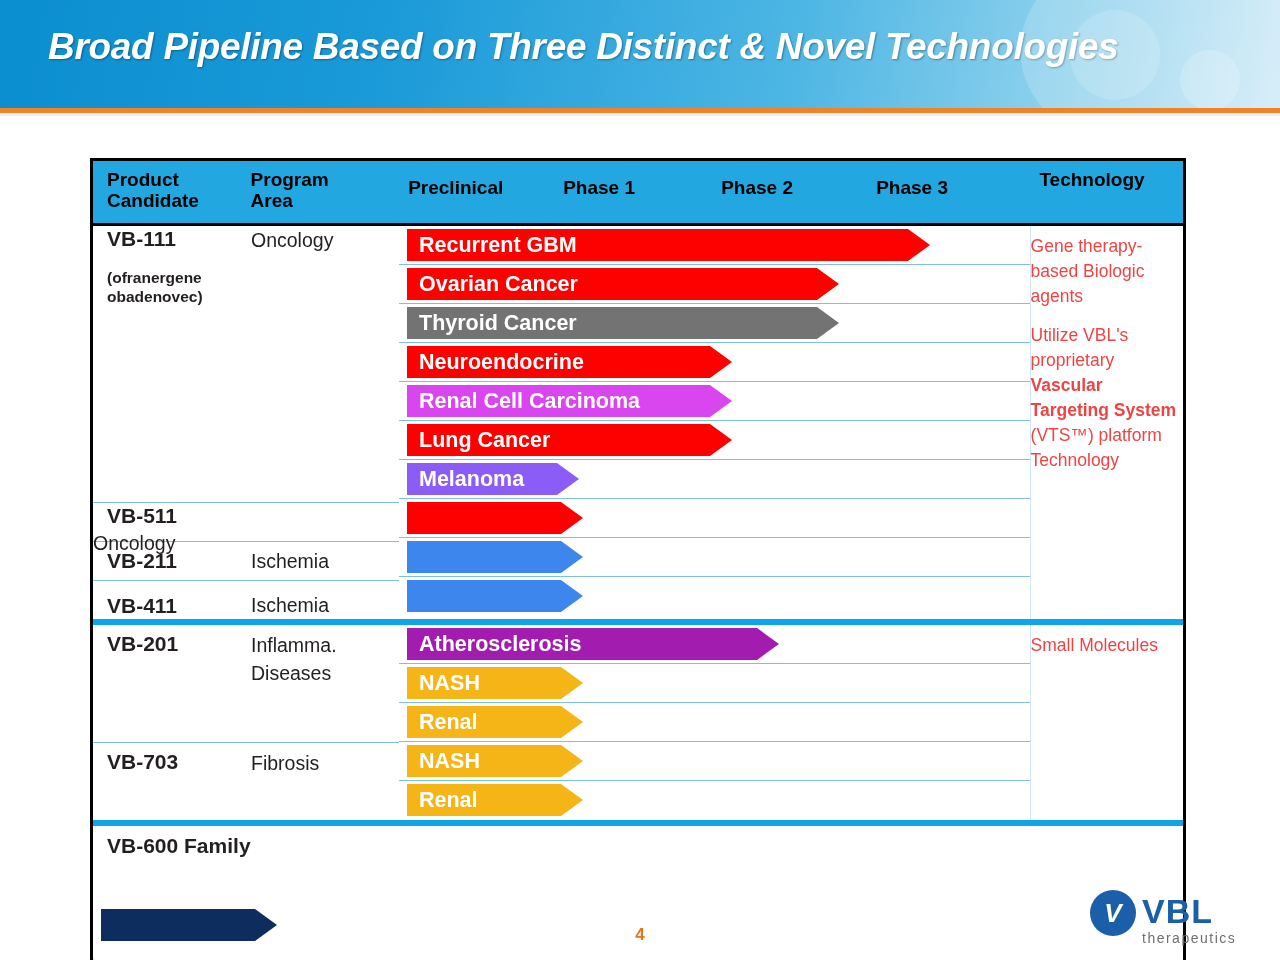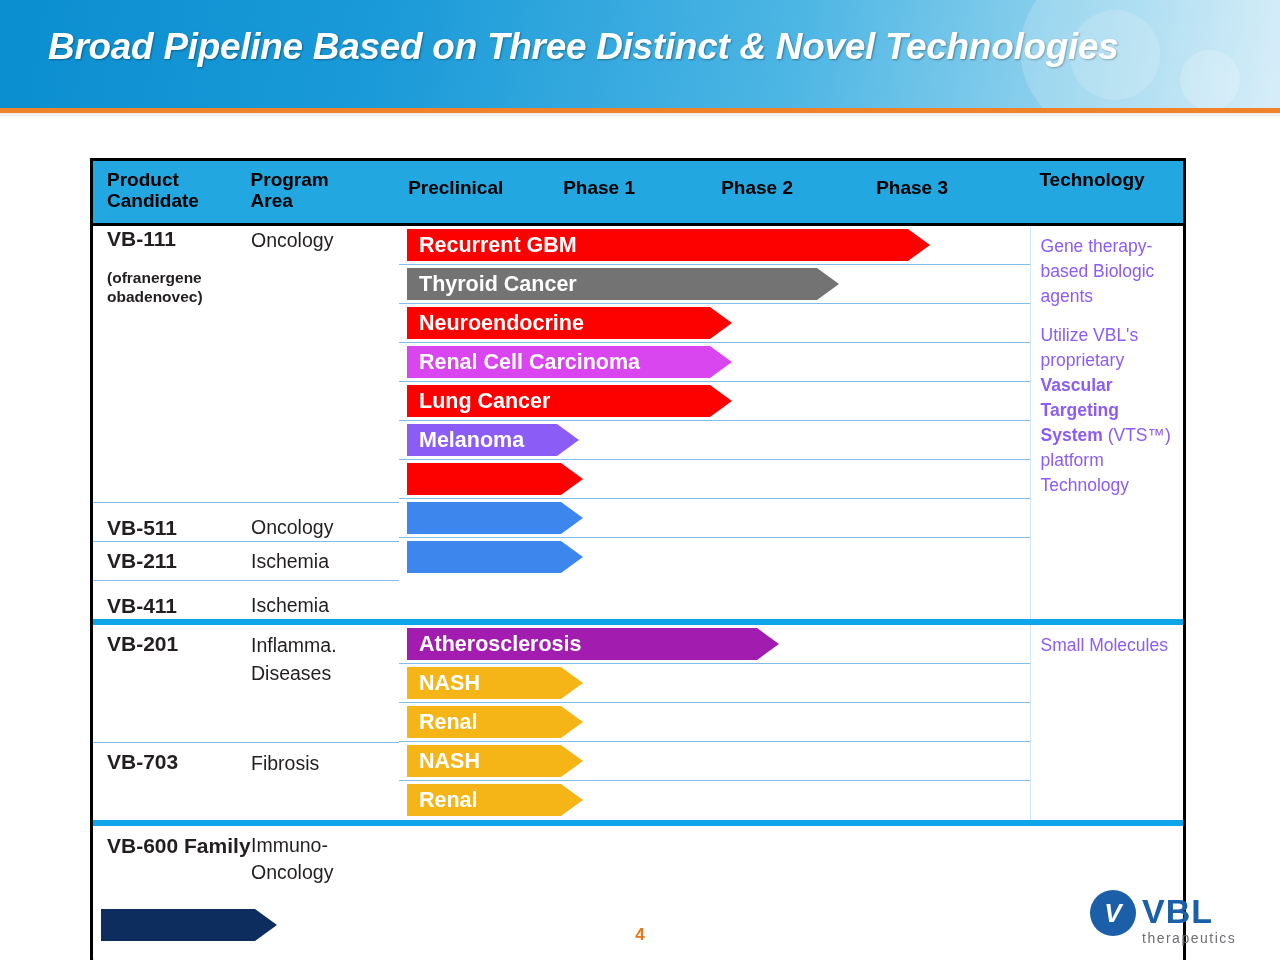--- a/index.html
+++ b/index.html
@@ -124,25 +124,25 @@
     position: relative;
   }
   .col-bars {
     width: 633px;
     box-sizing: border-box;
     position: relative;
   }
   .col-tech {
     width: 154px;
     box-sizing: border-box;
-    padding: 8px 6px 4px 10px;
+    padding: 8px 6px 4px 0;
     border-left: 1px solid #cfe7f5;
     font-size: 17.5px;
     line-height: 25px;
-    color: #8b5cf6;
+    color: #ef4444;
   }
   .col-tech .b { font-weight: bold; }
 
   .rowline {
     border-top: 1px solid #7cc0e8;
   }
 
   .prod-row {
     display: flex;
     align-items: flex-start;
@@ -280,40 +280,44 @@
     <div class="col-left">
 
       <div class="prod-row" style="height:276px;">
         <div class="prod-name">
           <div>VB-111</div>
           <div class="prod-sub" style="margin-top:16px;">(ofranergene obadenovec)</div>
         </div>
         <div class="prog-area">Oncology</div>
       </div>
 
-      <div class="prod-row rowline" style="height:39px;align-items:flex-end;">
+      <div class="prod-row rowline" style="height:39px;align-items:flex-start;flex-direction:column;">
         <div class="prod-name">VB-511</div>
         <div class="prog-area">Oncology</div>
       </div>
 
       <div class="prod-row rowline" style="height:39px;align-items:center;">
         <div class="prod-name">VB-211</div>
         <div class="prog-area">Ischemia</div>
       </div>
 
       <div class="prod-row rowline" style="height:39px;align-items:flex-end;">
         <div class="prod-name">VB-411</div>
         <div class="prog-area">Ischemia</div>
       </div>
 
     </div>
 
     <div class="col-bars">
       <div class="bar-row">
         <div class="bar" style="background:#fd0100;width:523px;">Recurrent GBM</div>
+        <div class="sep"></div>
+      </div>
+      <div class="bar-row">
+        <div class="bar" style="background:#fd0100;width:432px;">Ovarian Cancer</div>
         <div class="sep"></div>
       </div>
       <div class="bar-row">
         <div class="bar" style="background:#737373;width:432px;">Thyroid Cancer</div>
         <div class="sep"></div>
       </div>
       <div class="bar-row">
         <div class="bar" style="background:#fd0100;width:325px;">Neuroendocrine</div>
         <div class="sep"></div>
       </div>
@@ -385,21 +389,20 @@
 
     <div class="col-tech">
       <span>Small Molecules</span>
     </div>
   </div>
 
   <div class="section">
     <div class="col-left">
       <div class="prod-row" style="height:66px;">
         <div class="prod-name" style="padding-top:6px;font-size:21px;line-height:27px;">VB-600 Family</div>
-        <div class="prog-area" style="padding-top:6px;line-height:27px;">Immuno-Oncology</div>
       </div>
     </div>
     <div class="col-bars">
       <div class="bar-row" style="height:66px;padding-top:14px;box-sizing:border-box;">
         <div class="bar" style="background:#0c2d5e;width:176px;top:17px;"></div>
       </div>
     </div>
     <div class="col-tech">
       <span>Targeting MOSPD2</span>
     </div>

